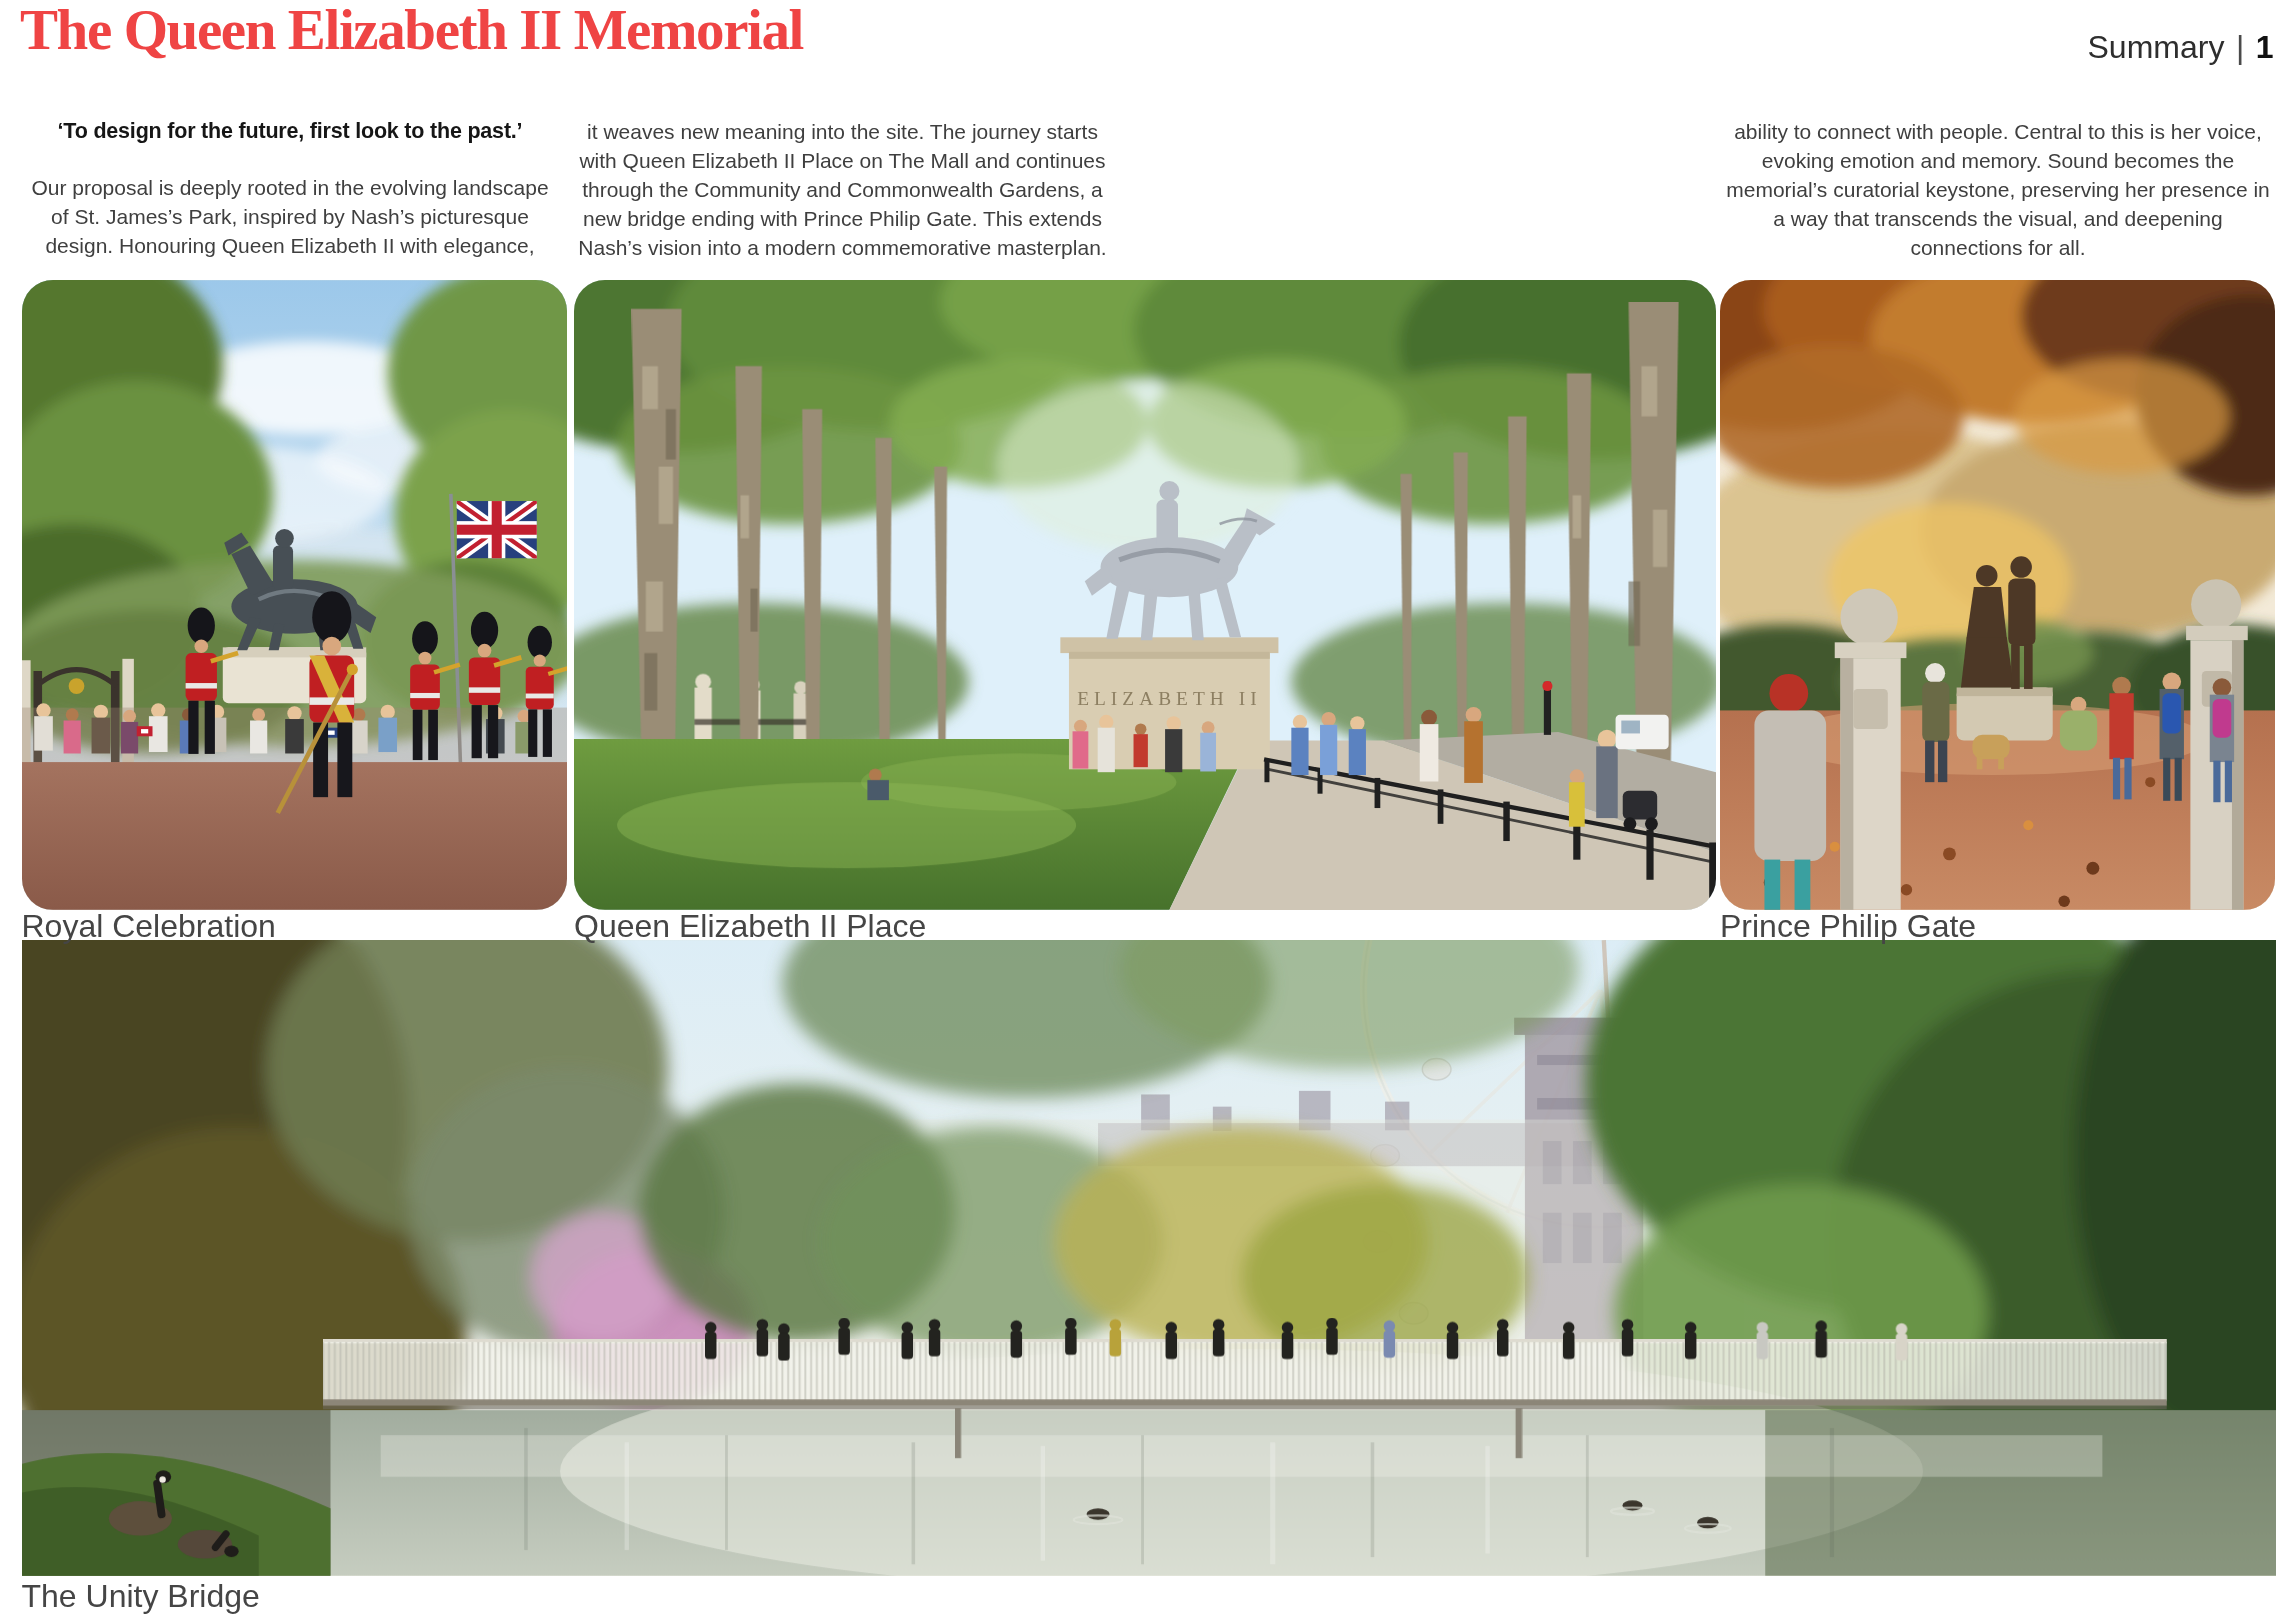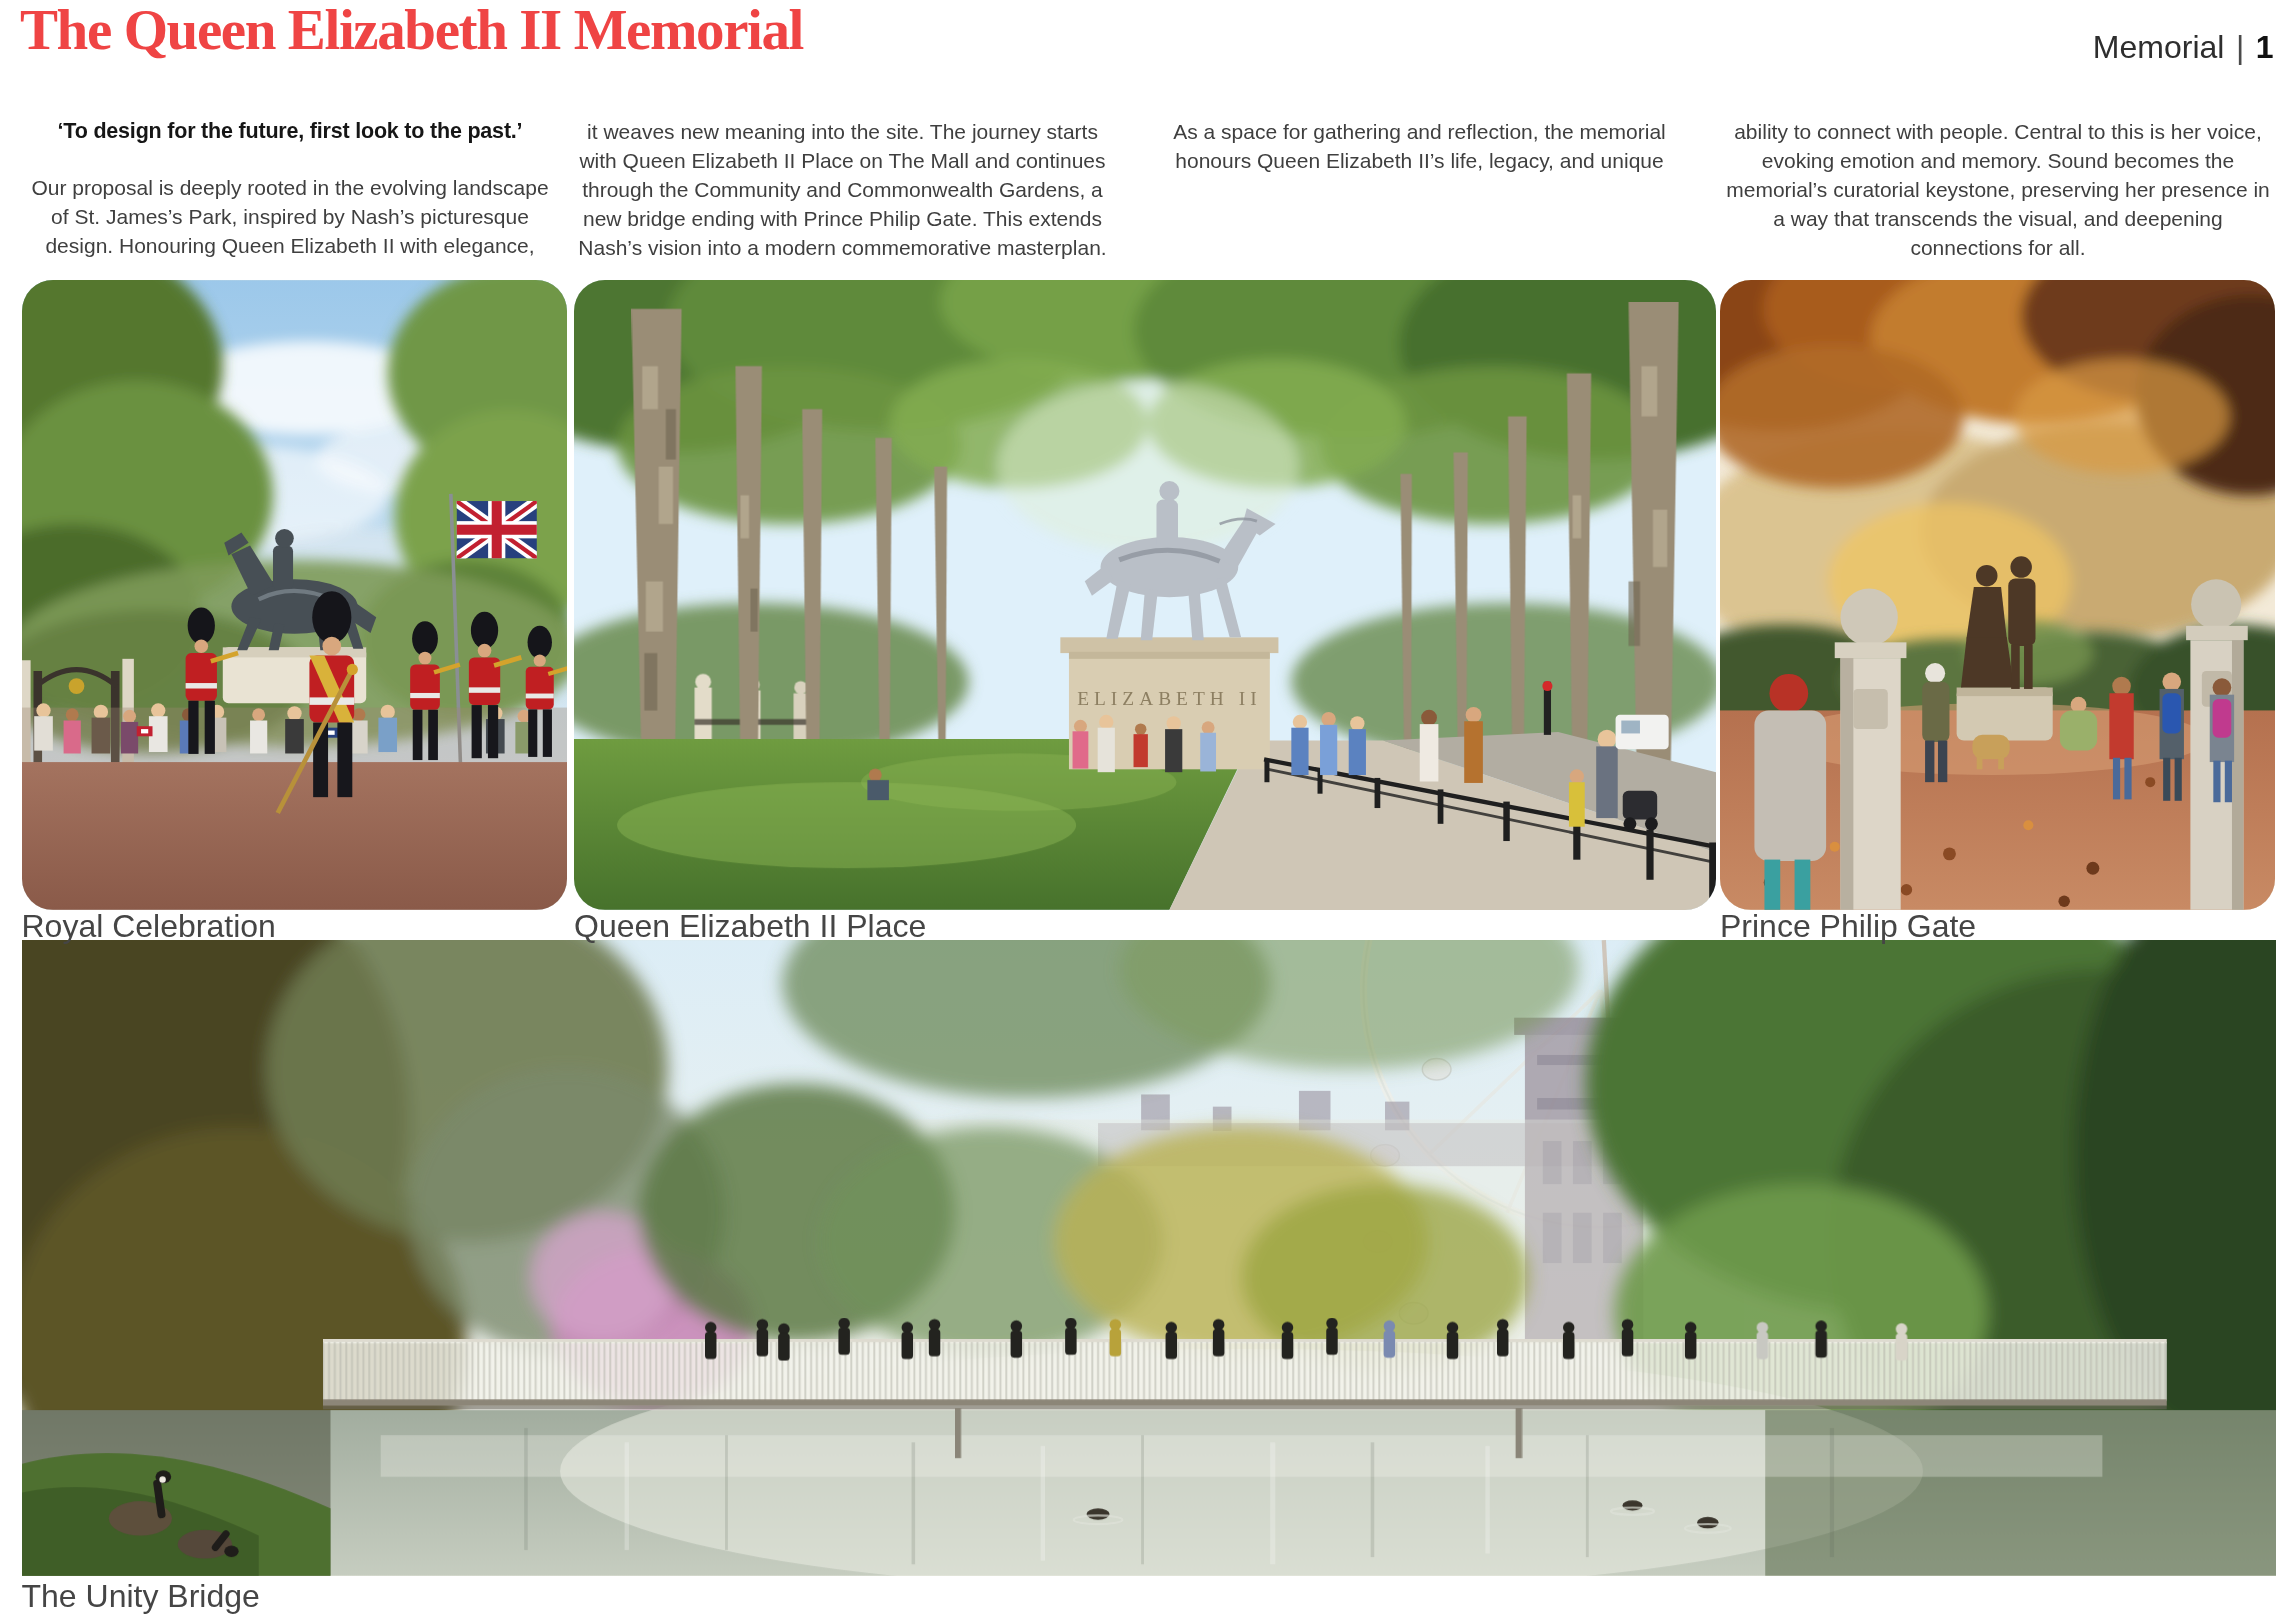--- a/index.html
+++ b/index.html
@@ -26,32 +26,31 @@
   .cap1{left:21.5px;top:912px;} .cap2{left:574px;top:912px;} .cap3{left:1720px;top:912px;}
   .cap4{left:21.5px;top:1582px;}
 </style>
 </head>
 <body>
 
 <div class="board">
 
   <div class="title">The Queen Elizabeth II Memorial</div>
   <div class="pageinfo">
-    <span>Memorial</span><span class="sep">|</span><span class="num">1</span>
+    <span>Summary</span><span class="sep">|</span><span class="num">1</span>
   </div>
 
   <div class="col c1">
     <p class="quote">‘To design for the future, first look to the past.’</p>
     <p>Our proposal is deeply rooted in the evolving landscape of St. James’s Park, inspired by Nash’s picturesque design. Honouring Queen Elizabeth II with elegance,</p>
   </div>
   <div class="col c2">
     <p>it weaves new meaning into the site. The journey starts with Queen Elizabeth II Place on The Mall and continues through the Community and Commonwealth Gardens, a new bridge ending with Prince Philip Gate. This extends Nash’s vision into a modern commemorative masterplan.</p>
   </div>
   <div class="col c3">
-    <p>As a space for gathering and reflection, the memorial honours Queen Elizabeth II’s life, legacy, and unique</p>
   </div>
   <div class="col c4">
     <p>ability to connect with people. Central to this is her voice, evoking emotion and memory. Sound becomes the memorial’s curatorial keystone, preserving her presence in a way that transcends the visual, and deepening connections for all.</p>
   </div>
 
   <div class="imgframe f1">
   <svg width="545" height="630" viewBox="0 0 760 878" xmlns="http://www.w3.org/2000/svg">
     <defs>
       <linearGradient id="s1sky" x1="0" y1="0" x2="0" y2="1">
         <stop offset="0" stop-color="#9cc8ea"></stop>

